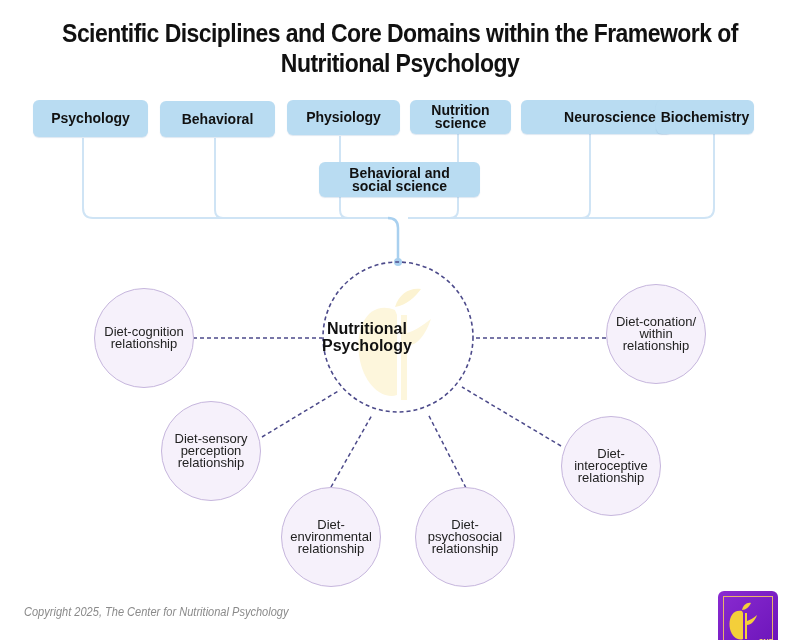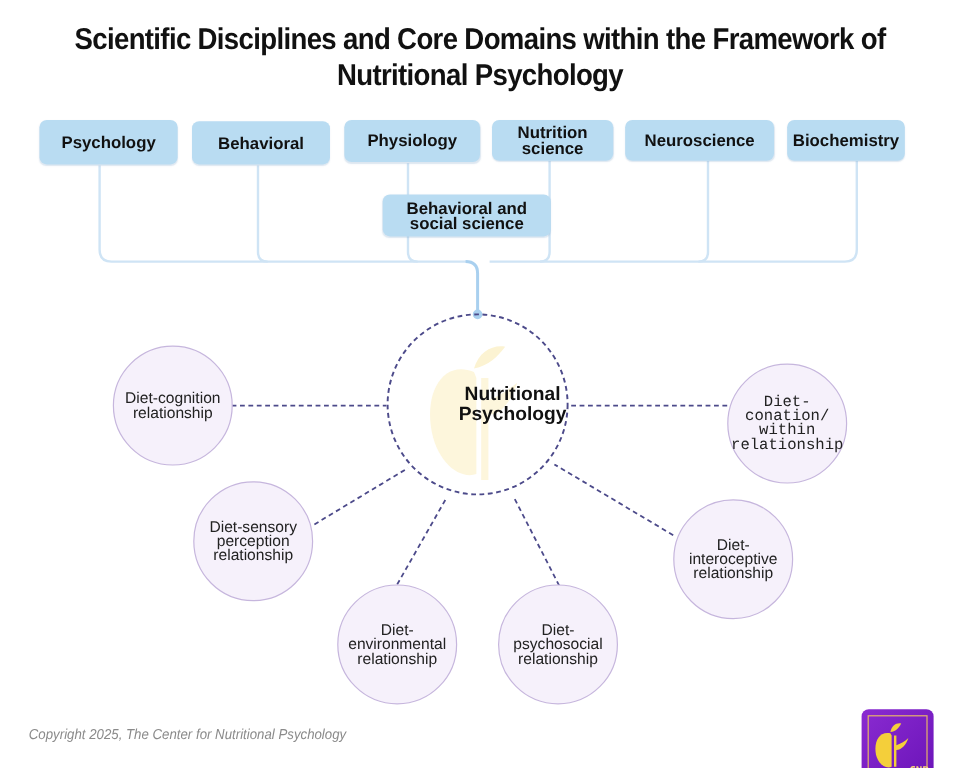--- a/index.html
+++ b/index.html
@@ -11,21 +11,21 @@
   }
   svg.connectors { position: absolute; left: 0; top: 0; width: 800px; height: 640px; }
   .disc-box {
     position: absolute; background: #b9dcf2; border-radius: 6px;
     display: flex; align-items: center; justify-content: center; text-align: center;
     font-weight: bold; font-size: 14px; line-height: 13px; color: #111;
     box-shadow: 0 1px 1px rgba(120,160,200,0.25);
   }
   .center-circle {
     position: absolute; left: 322px; top: 262px; width: 150px; height: 150px;
-    border-radius: 50%; display: flex; align-items: center; justify-content: flex-end;
+    border-radius: 50%; display: flex; align-items: center; justify-content: flex-start;
     text-align: center; font-weight: bold; font-size: 16px; line-height: 17px; color: #111;
   }
   .center-circle span { position: relative; z-index: 2; }
   .apple-bg { position: absolute; left: 355px; top: 275px; width: 90px; height: 130px; z-index: 1; }
   .domain-circle {
     position: absolute; width: 98px; height: 98px; border-radius: 50%;
     background: #f6f1fb; border: 1.5px solid #c6b6dd;
     display: flex; align-items: center; justify-content: center; text-align: center;
     font-size: 13px; line-height: 12px; color: #222;
   }
@@ -80,27 +80,27 @@
 <div class="disc-box" style="left:160px;top:101px;width:115px;height:36px;">
   <span>Behavioral</span>
 </div>
 <div class="disc-box" style="left:287px;top:100px;width:113px;height:35px;">
   <span>Physiology</span>
 </div>
 <div class="disc-box" style="left:410px;top:100px;width:101px;height:34px;flex-direction:column;align-items:center;">
   <span>Nutrition</span>
   <span>science</span>
 </div>
-<div class="disc-box" style="left:521px;top:100px;width:124px;height:34px;">
+<div class="disc-box" style="left:521px;top:100px;width:124px;height:34px;padding-left:27px;">
   <span>Neuroscience</span>
 </div>
 <div class="disc-box" style="left:656px;top:100px;width:98px;height:34px;">
   <span>Biochemistry</span>
 </div>
-<div class="disc-box" style="left:319px;top:162px;width:140px;height:35px;flex-direction:column;">
+<div class="disc-box" style="left:319px;top:162px;width:161px;height:35px;flex-direction:column;">
   <span>Behavioral and</span>
   <span>social science</span>
 </div>
 
 <svg class="apple-bg" viewBox="0 0 90 130">
   <path d="M40 35 C15 25 0 50 4 80 C8 110 28 125 42 120 L42 40 Z" fill="#fdf6dc"></path>
   <path d="M40 32 C44 18 56 12 66 14 C60 22 52 30 40 32 Z" fill="#fcf3d2"></path>
   <path d="M46 40 L46 125 L52 125 L52 70 C60 72 70 62 76 44 C68 50 60 56 52 58 L52 40 Z" fill="#fdf6dc"></path>
 </svg>
 
@@ -138,21 +138,21 @@
     <div>relationship</div>
   </div>
 </div>
 <div class="domain-circle" style="left:561px;top:416px;">
   <div>
     <div>Diet-</div>
     <div>interoceptive</div>
     <div>relationship</div>
   </div>
 </div>
-<div class="domain-circle" style="left:606px;top:303px;font-family:Liberation Mono, monospace;">
+<div class="domain-circle" style="left:606px;top:284px;">
   <div>
     <div>Diet-conation/</div>
     <div>within</div>
     <div>relationship</div>
   </div>
 </div>
 
 <div class="copyright">Copyright 2025, The Center for Nutritional Psychology</div>
 
 <div class="logo">

